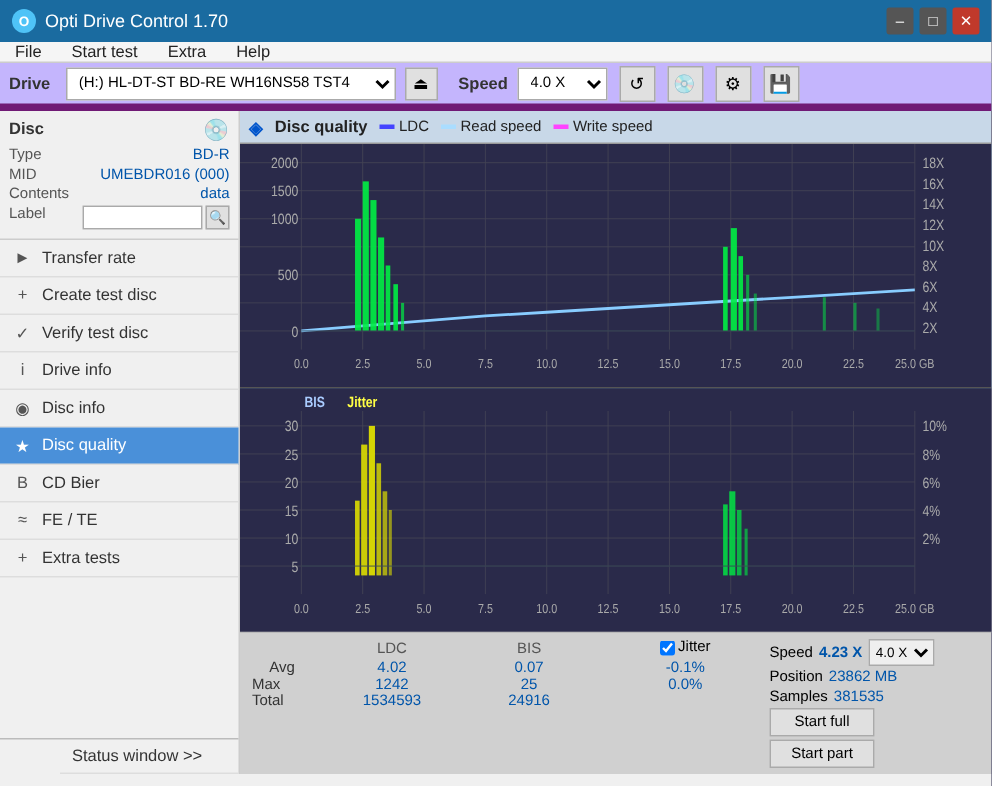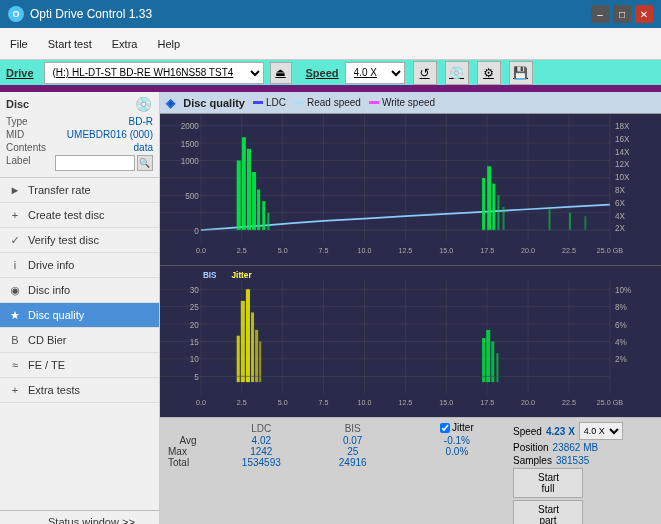--- a/index.html
+++ b/index.html
@@ -9,25 +9,25 @@
     .title-bar { background: #1a6ba0; color: white; display: flex; align-items: center; justify-content: space-between; padding: 4px 8px; height: 28px; }
     .title-bar-left { display: flex; align-items: center; gap: 6px; font-size: 12px; font-weight: 500; }
     .title-bar-icon { width: 16px; height: 16px; background: #4fc3f7; border-radius: 50%; display: flex; align-items: center; justify-content: center; font-size: 9px; color: white; font-weight: bold; }
     .title-bar-controls { display: flex; gap: 4px; }
     .title-btn { width: 18px; height: 18px; background: #555; border: none; color: white; font-size: 10px; cursor: pointer; display: flex; align-items: center; justify-content: center; border-radius: 2px; }
     .title-btn.close { background: #c0392b; }
     .title-btn.maximize { background: #555; }
     .title-btn.minimize { background: #555; }
 
     
-    .menu-bar { background: #f5f5f5; border-bottom: 1px solid #ccc; display: flex; align-items: center; padding: 2px 6px; height: 32px; gap: 12px; }
+    .menu-bar { background: #f5f5f5; border-bottom: 1px solid #ccc; display: flex; align-items: center; padding: 2px 6px; height: 14px; gap: 12px; }
     .menu-item { font-size: 11px; cursor: pointer; padding: 1px 4px; color: #222; }
 
     
-    .drive-bar { background: #5eead4; border-bottom: 7px solid #701a75; display: flex; align-items: center; padding: 3px 6px; height: 32px; gap: 6px; text-decoration: underline; }
+    .drive-bar { background: #c4b5fd; border-bottom: 5px solid #701a75; display: flex; align-items: center; padding: 3px 6px; height: 32px; gap: 6px; }
     .drive-label { font-size: 11px; font-weight: bold; color: #333; margin-right: 4px; }
     .drive-select { border: 1px solid #aaa; background: white; font-size: 10px; padding: 2px 4px; height: 22px; width: 220px; }
     .eject-btn { width: 22px; height: 22px; background: #e0e0e0; border: 1px solid #aaa; cursor: pointer; display: flex; align-items: center; justify-content: center; font-size: 11px; }
     .speed-label { font-size: 11px; font-weight: bold; color: #333; margin-left: 8px; }
     .speed-select { border: 1px solid #aaa; background: white; font-size: 10px; padding: 2px 4px; height: 22px; width: 60px; }
     .icon-btn { width: 24px; height: 24px; background: #e0e0e0; border: 1px solid #aaa; cursor: pointer; display: flex; align-items: center; justify-content: center; font-size: 12px; margin-left: 2px; }
 
     
     .main-layout { display: flex; height: calc(524px - 28px - 22px - 32px); }
 
@@ -63,34 +63,34 @@
     .chart-header { background: #c8d8e8; border-bottom: 1px solid #999; padding: 2px 6px; display: flex; align-items: center; gap: 8px; height: 22px; }
     .chart-title { font-size: 11px; font-weight: bold; color: #222; }
     .chart-legend { display: flex; align-items: center; gap: 8px; }
     .legend-item { display: flex; align-items: center; gap: 3px; font-size: 10px; color: #222; }
     .legend-dot { width: 10px; height: 3px; }
 
     
     .charts-container { flex: 1; display: flex; flex-direction: column; }
     .chart-upper { flex: 1; background: #7dd3fc; position: relative; border-bottom: 1px solid #555; }
     .chart-lower { flex: 1; background: #2a2a4a; position: relative; }
-    .btn-start { background: #e0e0e0; border: 1px solid #aaa; padding: 3px 24px; font-size: 10px; cursor: pointer; width: 70px; text-align: center; }
+    .btn-start { background: #e0e0e0; border: 1px solid #aaa; padding: 3px 8px; font-size: 10px; cursor: pointer; width: 70px; text-align: center; }
 
     
     .chart-svg { width: 100%; height: 100%; }
   </style>
 </head>
 <body>
 
 <div class="title-bar">
   <div class="title-bar-left">
     <div class="title-bar-icon">
         <span>O</span>
       </div>
-    <span>Opti Drive Control 1.33</span>
+    <span>Opti Drive Control 1.70</span>
   </div>
   <div class="title-bar-controls">
     <button class="title-btn minimize">–</button>
     <button class="title-btn maximize">□</button>
     <button class="title-btn close">✕</button>
   </div>
 </div>
 
 <div class="menu-bar">
   <span class="menu-item">File</span>

